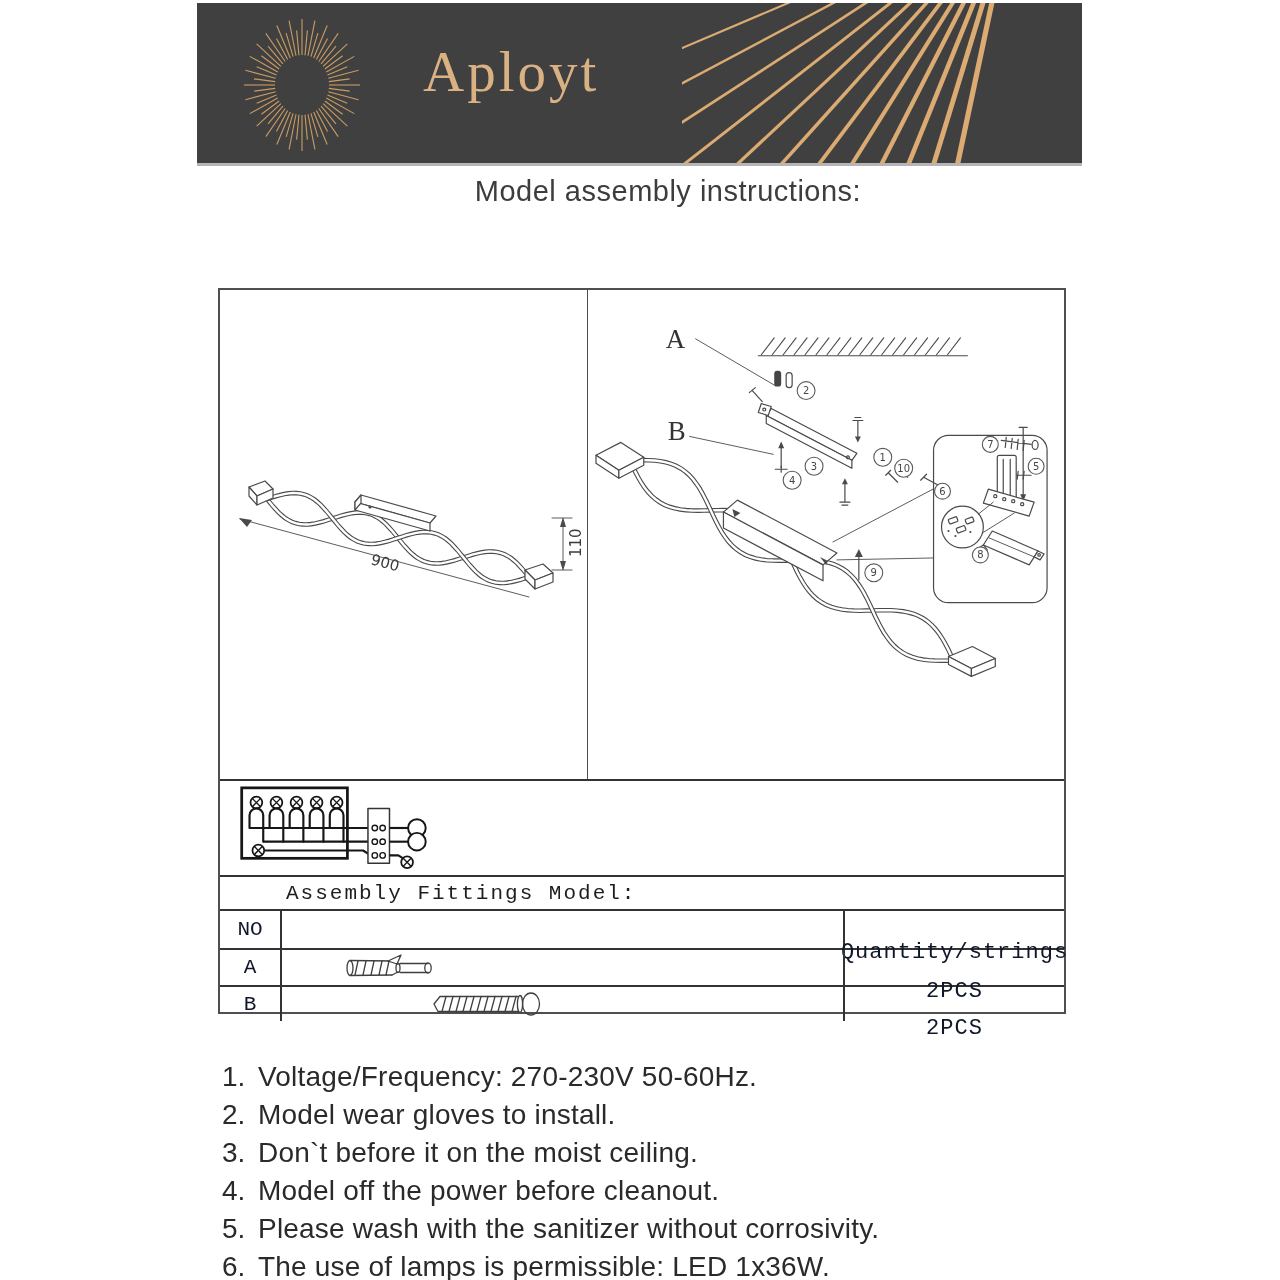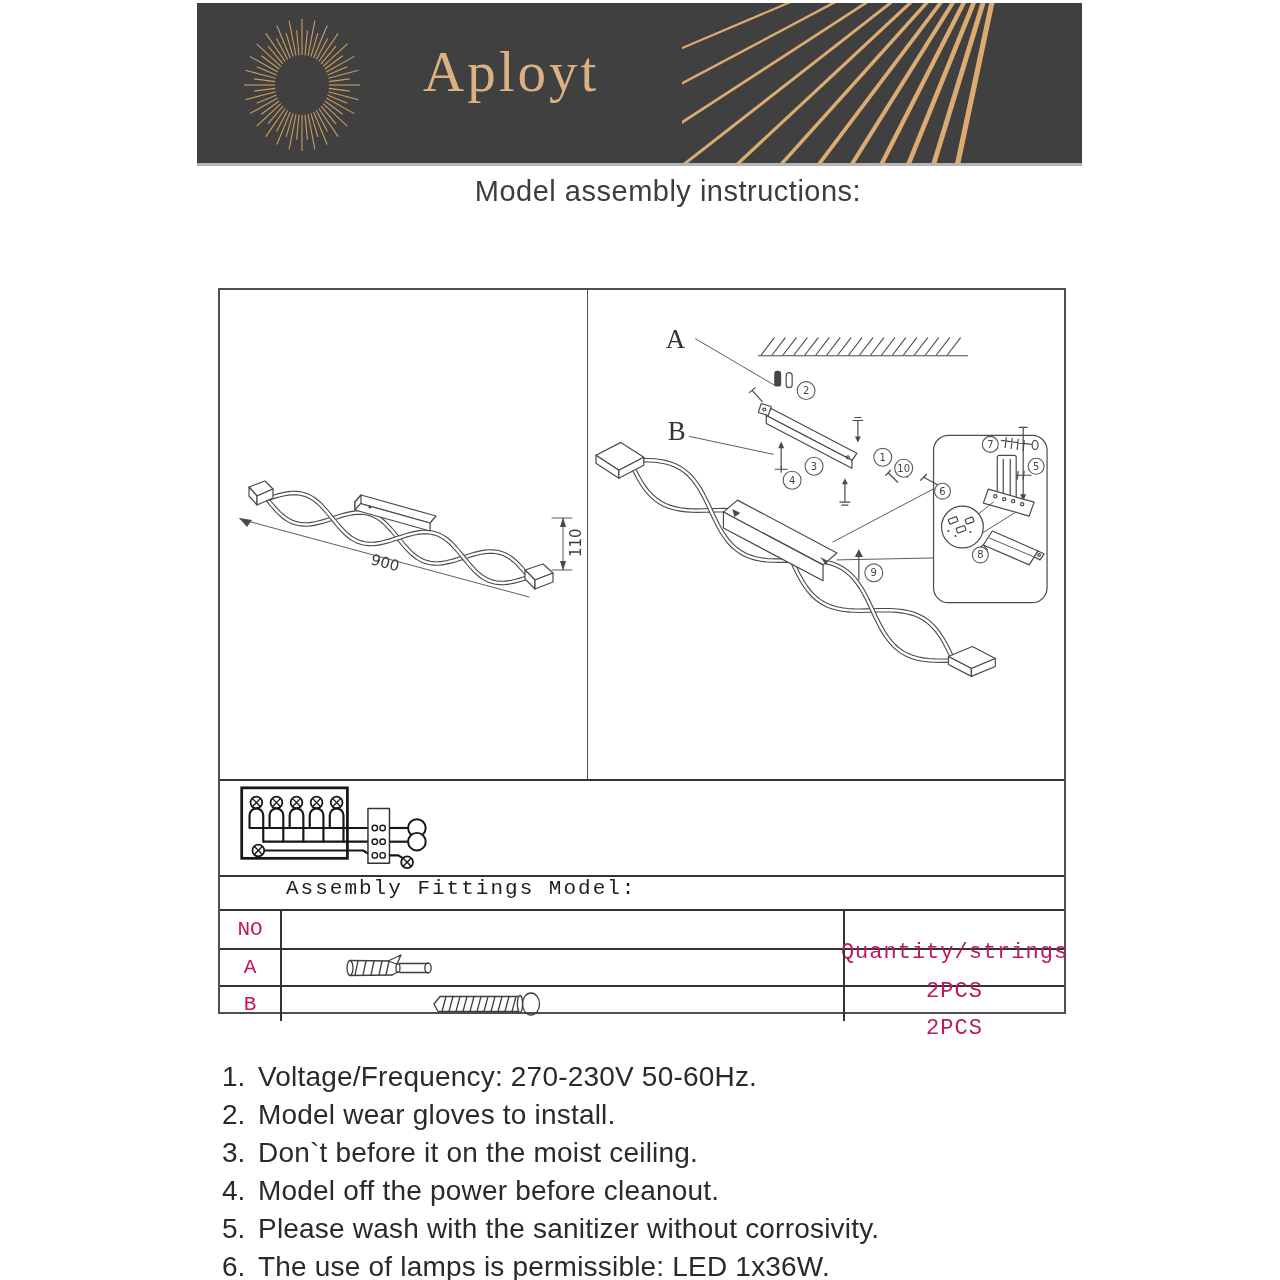--- a/index.html
+++ b/index.html
@@ -17,23 +17,23 @@
   .title-line{font-size:29px;font-weight:500;line-height:35px;letter-spacing:.5px;}
 
   
   .main-box{position:absolute;left:218px;top:288px;width:848px;height:726px;border:2px solid #4f4f4f;box-sizing:border-box;background:#fff;}
   .panels{display:flex;height:489px;}
   .panel-left{width:367px;height:100%;}
   .panel-right{flex:1;height:100%;border-left:1px solid #4f4f4f;}
   .panel-left svg,.panel-right svg{display:block;width:100%;height:100%;}
   .wiring{height:94px;border-top:2px solid #333;}
   .wiring svg{display:block;}
-  .fit-title-row{height:34px;border-top:2px solid #333;display:flex;padding-left:66px;box-sizing:border-box;
+  .fit-title-row{height:34px;border-top:2px solid #333;display:flex;align-items:center;padding-left:66px;box-sizing:border-box;
      font-family:"Liberation Mono",monospace;font-size:21px;letter-spacing:2px;color:#1e1e1e;}
-  .ftable{font-family:"Liberation Mono",monospace;color:#be185d;}
+  .ftable{font-family:"Liberation Mono",monospace;color:#0f172a;}
   .frow{display:flex;border-top:2px solid #333;height:35px;align-items:stretch;}
   .c1{width:62px;display:flex;align-items:center;justify-content:center;font-size:21px;border-right:2px solid #333;box-sizing:border-box;}
   .c2{flex:1;display:flex;align-items:center;border-right:2px solid #333;box-sizing:border-box;}
   .c3{width:219px;display:flex;align-items:center;justify-content:center;font-size:22px;letter-spacing:1px;margin-top:41px;}
   .glyphA{margin-left:58px;}
   .glyphB{margin-left:146px;}
 
   
   .ln{stroke:#4a4a4a;stroke-width:1.2;fill:none;stroke-linejoin:round;stroke-linecap:round;}
   .fw{fill:#fff;}

